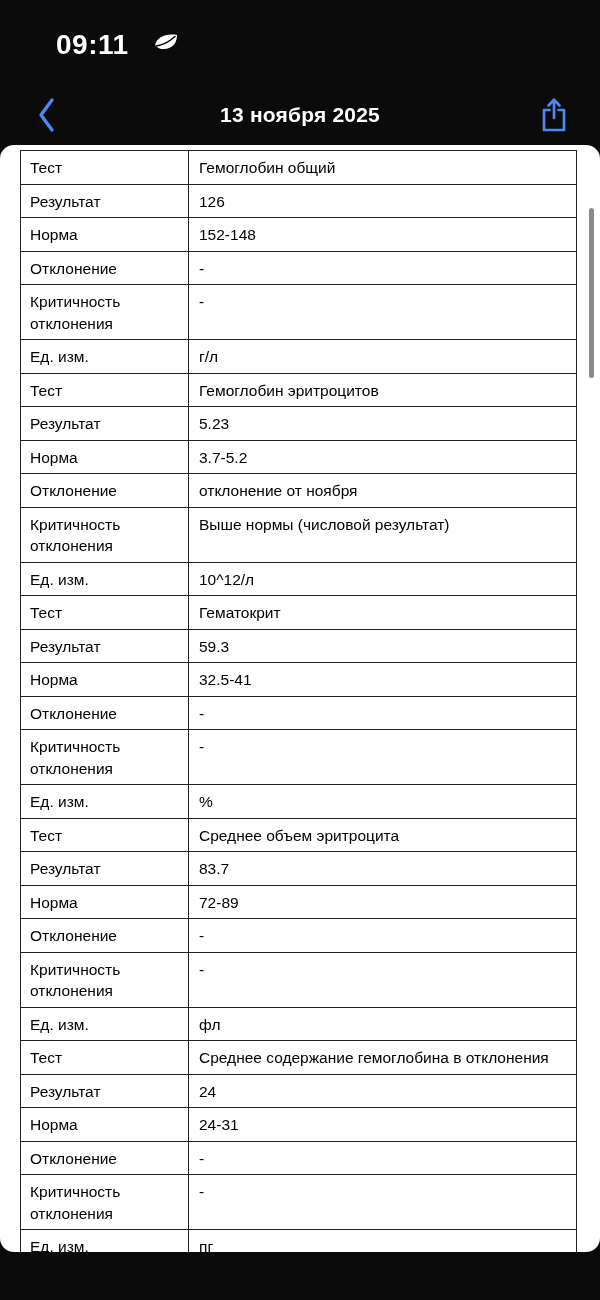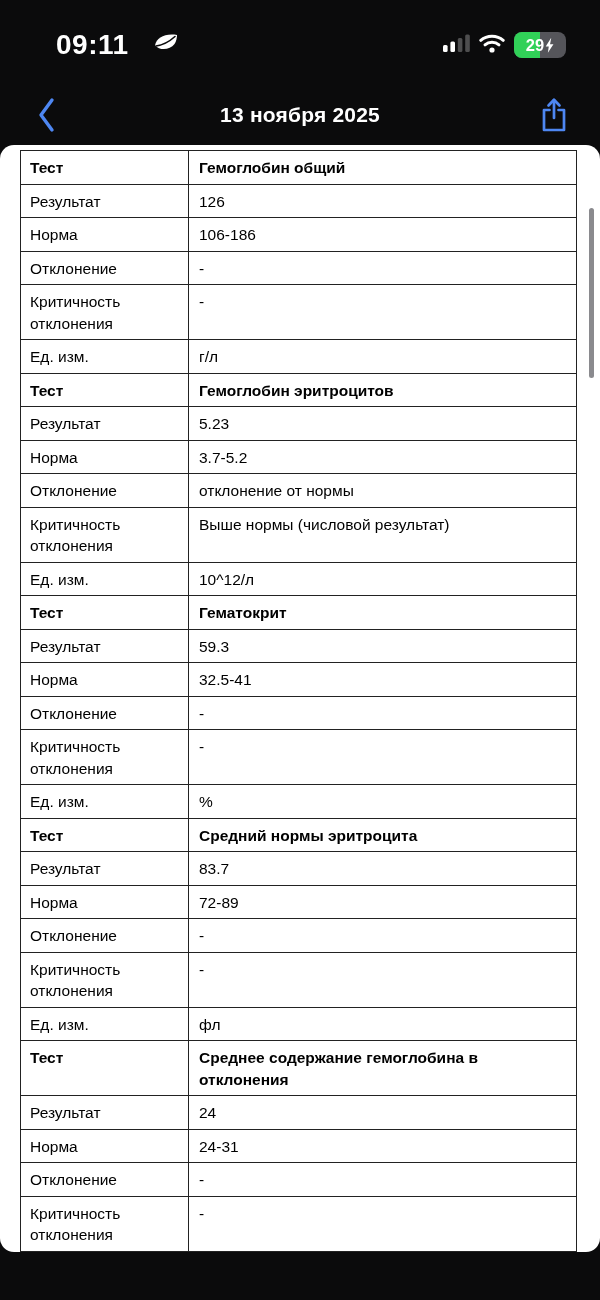--- a/index.html
+++ b/index.html
@@ -58,64 +58,38 @@
   table.results { border-collapse:collapse; table-layout:fixed; width:557px; margin:5px 0 0 20px; }
   td.cell {
     border:1.5px solid #222222;
     vertical-align:top;
     padding:6px 10px 5px 10px;
     font-size:15.5px; line-height:21.5px; color:#000000;
     word-wrap:break-word;
   }
   td.label { width:168px; text-align:left; padding-left:9px; }
   td.value { }
-  .bold { font-weight:700;margin-left:32px; }
+  .bold { font-weight:400;margin-left:32px; }
 
   .scrollbar {
     position:absolute; right:6px; top:208px; width:5px; height:170px;
     background:#8a8a8e; border-radius:3px;
   }
 </style>
 </head>
 <body>
 
 <div class="status-bar">
   <div class="status-left">
     <span class="time">09:11</span>
     <span>
       <svg width="27" height="22" viewBox="0 0 27 22">
         <path d="M25 3 C13 1.2 4.5 5.5 3 13.5 C8 19 18 18 22.5 12 C24.3 9.3 25 6 25 3 Z" fill="#ffffff"></path>
         <path d="M4 14 C11 13 17.5 9.5 23 4.5" stroke="#0b0b0c" stroke-width="1.6" fill="none" stroke-linecap="round"></path>
       </svg>
-    </span>
-  </div>
-  <div class="status-right">
-    <span>
-      <svg width="27" height="18" viewBox="0 0 27 18">
-        <rect x="0" y="11" width="4.6" height="7" rx="1.5" fill="#ffffff"></rect>
-        <rect x="7.4" y="7.5" width="4.6" height="10.5" rx="1.5" fill="#ffffff"></rect>
-        <rect x="14.8" y="4" width="4.6" height="14" rx="1.5" fill="#ffffff" opacity="0.28"></rect>
-        <rect x="22.2" y="0.5" width="4.6" height="17.5" rx="1.5" fill="#ffffff" opacity="0.28"></rect>
-      </svg>
-    </span>
-    <span>
-      <svg width="26" height="19" viewBox="0 0 26 19">
-        <path d="M1.8 6.3 C8 0.8 18 0.8 24.2 6.3" stroke="#ffffff" stroke-width="3" fill="none" stroke-linecap="round"></path>
-        <path d="M6 10.8 C10 7.3 16 7.3 20 10.8" stroke="#ffffff" stroke-width="3" fill="none" stroke-linecap="round"></path>
-        <circle cx="13" cy="16" r="2.6" fill="#ffffff"></circle>
-      </svg>
-    </span>
-    <span class="battery">
-      <span class="battery-fill"></span>
-      <span class="battery-content">
-        <span>29</span>
-        <svg width="9" height="15" viewBox="0 0 10 16">
-          <path d="M6.5 0 L0.8 9 H4.2 L3.2 16 L9.4 6.6 H5.6 L6.9 0 Z" fill="#ffffff"></path>
-        </svg>
-      </span>
     </span>
   </div>
 </div>
 
 <div class="nav-bar">
   <div class="nav-title">13 ноября 2025</div>
   <button class="back-button">
     <span>
       <svg width="20" height="36" viewBox="0 0 20 36">
         <polyline points="16 3 5 18 16 33" stroke="#4e87f2" stroke-width="3.4" fill="none" stroke-linecap="round" stroke-linejoin="round"></polyline>
@@ -139,21 +113,21 @@
         <tr>
           <td class="cell label bold">Тест</td>
           <td class="cell value bold">Гемоглобин общий</td>
         </tr>
         <tr>
           <td class="cell label">Результат</td>
           <td class="cell value">126</td>
         </tr>
         <tr>
           <td class="cell label">Норма</td>
-          <td class="cell value">106-186</td>
+          <td class="cell value">152-148</td>
         </tr>
         <tr>
           <td class="cell label">Отклонение</td>
           <td class="cell value">-</td>
         </tr>
         <tr>
           <td class="cell label">Критичность отклонения</td>
           <td class="cell value">-</td>
         </tr>
         <tr>
@@ -167,21 +141,21 @@
         <tr>
           <td class="cell label">Результат</td>
           <td class="cell value">5.23</td>
         </tr>
         <tr>
           <td class="cell label">Норма</td>
           <td class="cell value">3.7-5.2</td>
         </tr>
         <tr>
           <td class="cell label">Отклонение</td>
-          <td class="cell value">отклонение от нормы</td>
+          <td class="cell value">отклонение от ноября</td>
         </tr>
         <tr>
           <td class="cell label">Критичность отклонения</td>
           <td class="cell value">Выше нормы (числовой результат)</td>
         </tr>
         <tr>
           <td class="cell label">Ед. изм.</td>
           <td class="cell value">10^12/л</td>
         </tr>
         <tr>
@@ -203,21 +177,21 @@
         <tr>
           <td class="cell label">Критичность отклонения</td>
           <td class="cell value">-</td>
         </tr>
         <tr>
           <td class="cell label">Ед. изм.</td>
           <td class="cell value">%</td>
         </tr>
         <tr>
           <td class="cell label bold">Тест</td>
-          <td class="cell value bold">Средний нормы эритроцита</td>
+          <td class="cell value bold">Среднее объем эритроцита</td>
         </tr>
         <tr>
           <td class="cell label">Результат</td>
           <td class="cell value">83.7</td>
         </tr>
         <tr>
           <td class="cell label">Норма</td>
           <td class="cell value">72-89</td>
         </tr>
         <tr>

